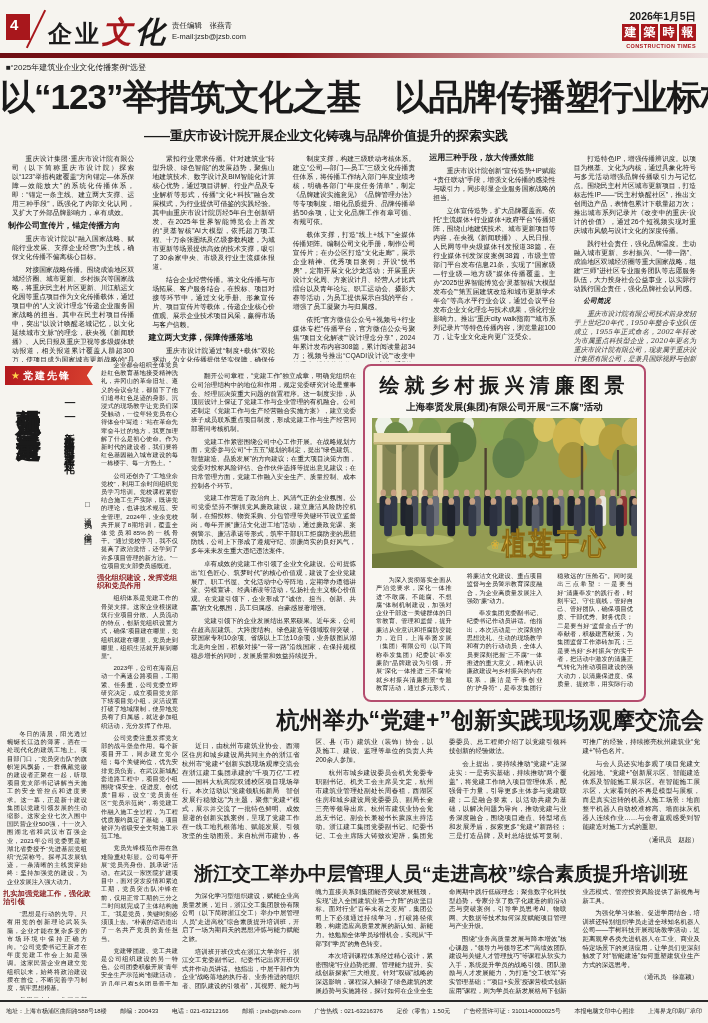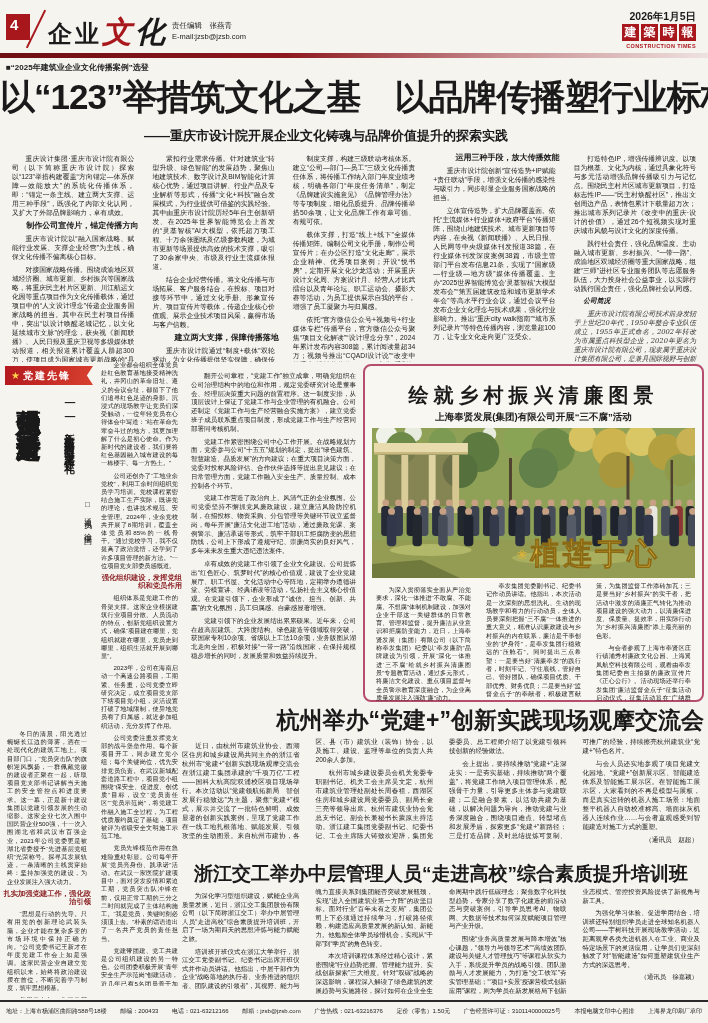--- a/index.html
+++ b/index.html
@@ -14,29 +14,29 @@
   #secttl .accent{color:#a8171c;font-family:"DejaVu Serif",serif;font-size:30px;font-style:italic}
   #secttl .suffix{font-family:"DejaVu Serif",serif;font-size:30px;font-style:italic}
   #editor{left:172px;top:20px;font-size:7.5px;line-height:11px;color:#222}
   #date{right:12px;top:10px;font-size:10.5px;font-weight:bold;text-align:center}
   #masthead{right:12px;top:24px;display:flex;gap:2px}
   .mchar{width:17px;height:17px;background:#a8171c;color:#fff;font-size:12px;font-weight:bold;
          display:flex;align-items:center;justify-content:center;font-family:"DejaVu Serif",serif}
   #men{right:12px;top:43px;font-size:5.5px;color:#a8171c;letter-spacing:0.4px;font-weight:bold}
   #redbar{left:0;top:53px;width:708px;height:5px;
           background:linear-gradient(to right,#6e0f14,#8c171c 40%,#c98f92 72%,#eee2e0 100%)}
-  #series{left:6px;top:62px;font-size:8px;font-weight:bold;color:#222}
+  #series{left:6px;top:62px;font-size:8px;font-weight:normal;color:#222}
   
   #headline{left:0;top:74px;width:708px;text-align:center;font-size:35px;font-weight:900;
             letter-spacing:-1px;white-space:nowrap}
   #deck{left:0;top:127px;width:652px;text-align:center;font-size:13px;font-weight:bold}
   #leadcols{left:8px;top:150px;width:692px;height:212px;display:flex;gap:10px}
   #leadcols .col{flex:1;overflow:hidden;font-size:6.8px;line-height:9px;text-align:justify}
   .para{margin:4px;text-indent:2em}
-  .subhead{font-weight:bold;text-align:right;font-size:1.18em;margin:3px 0;text-indent:0}
+  .subhead{font-weight:bold;text-align:left;font-size:1.18em;margin:3px 0;text-indent:0}
   .accent{color:#8d2427}
   .profile-head{font-weight:bold;font-style:italic;font-family:"DejaVu Serif",serif;
                 text-indent:2em;margin-top:2px}
   .profile{font-style:italic;font-family:"DejaVu Serif",serif;color:#333}
   .byline{text-align:right;margin:2px 6px 0 0;text-indent:0}
   
   #badge{left:5px;top:366px;width:88px;height:19px;color:#fff;display:flex;align-items:center;
          background:linear-gradient(100deg,#b3191e,#d8402f);
          clip-path:polygon(0 0,100% 0,93% 50%,100% 100%,0 100%)}
   #badge .star{color:#ffd24a;font-size:10px;margin:0 3px 0 6px}
@@ -45,22 +45,22 @@
           text-orientation:upright;font-size:25px;font-weight:900;line-height:52px}
   #vdeck{left:60px;top:396px;height:322px;writing-mode:vertical-rl;text-orientation:upright;
          font-size:10.5px;font-weight:bold;line-height:20px;letter-spacing:2px}
   #vby{left:80px;top:500px;height:150px;writing-mode:vertical-rl;text-orientation:upright;
        font-size:8px;line-height:14px;letter-spacing:2px}
   .smallcol{overflow:hidden;font-size:6.2px;line-height:8.2px;text-align:justify}
   #colA{left:3px;top:726px;width:88px;height:272px}
   #colB{left:97px;top:357px;width:85px;height:629px}
   #colC{left:187px;top:368px;width:173px;height:334px;font-size:6.5px;line-height:8.8px}
   
-  #fxbox{left:363px;top:364px;width:341px;height:338px;border:2px solid #b44d6e;border-radius:8px;
-         box-sizing:border-box;background:#f9f7f2;padding:16px 7px}
+  #fxbox{left:363px;top:364px;width:283px;height:338px;border:2px solid #b44d6e;border-radius:8px;
+         box-sizing:border-box;background:#f9f7f2;padding:6px 7px}
   #fxtitle{text-align:center;font-size:20px;font-weight:900;letter-spacing:5px;white-space:nowrap}
   #fxdeck{text-align:center;font-size:9.5px;font-weight:bold;margin-top:2px}
   #fxphoto{margin-top:4px;width:100%;height:150px;display:block}
   #fxtext{margin-top:4px;height:122px;column-count:3;column-gap:7px;font-size:6.2px;
           line-height:8.3px;text-align:justify;overflow:hidden}
   
   #hztitle{left:178px;top:705px;width:526px;text-align:right;font-size:23px;font-weight:900;white-space:nowrap}
   #hzbody{left:178px;top:737px;width:526px;height:119px;column-count:4;column-gap:8px;
           font-size:6.6px;line-height:9px;text-align:justify;overflow:hidden}
   

